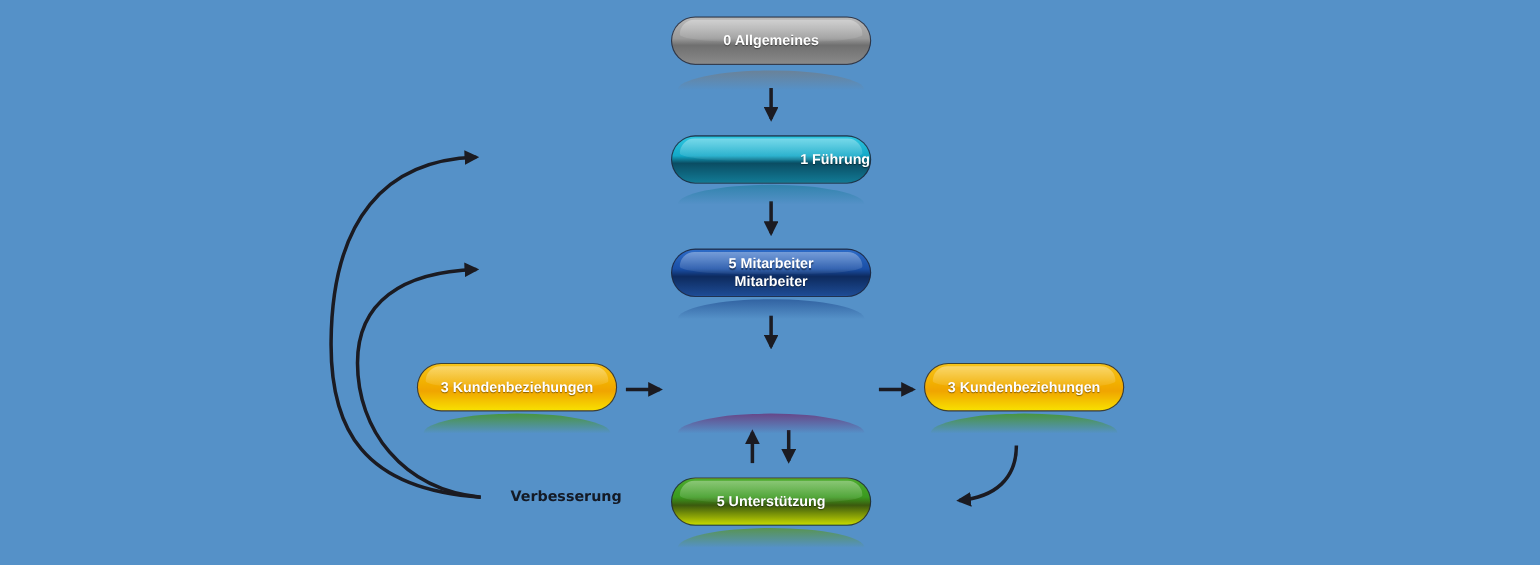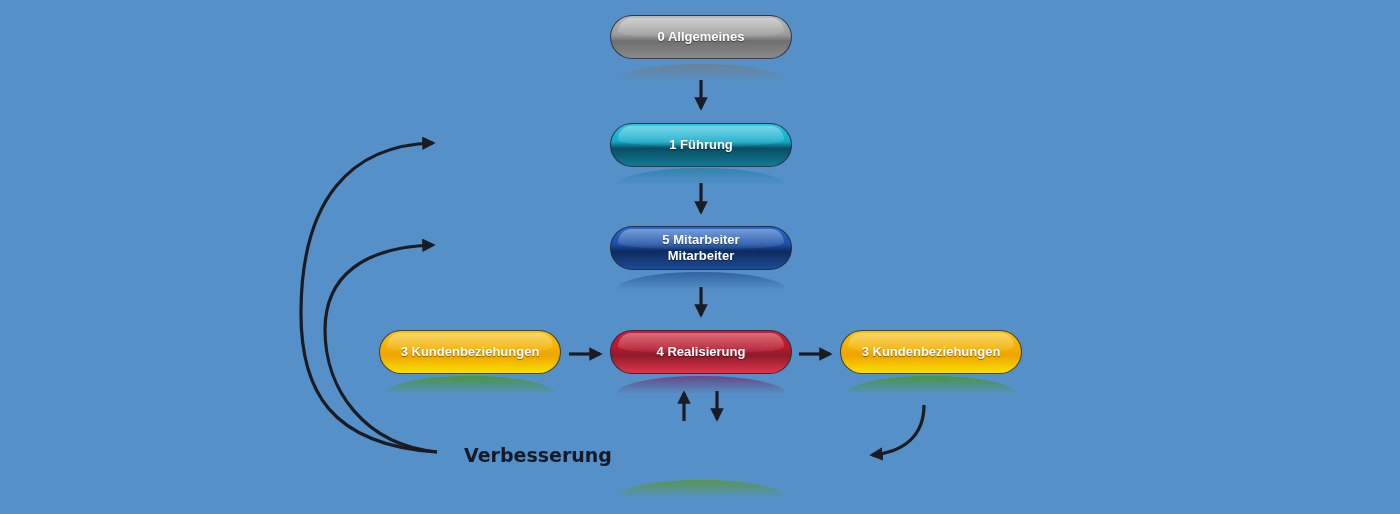--- a/index.html
+++ b/index.html
@@ -32,34 +32,34 @@
       background: linear-gradient(to bottom, rgba(255,255,255,0.35), rgba(255,255,255,0.05));
       pointer-events: none;
     }
     .node span { position: relative; z-index: 1; }
     .reflect {
       position: absolute; width: 170px; height: 18px;
       border-radius: 50% 50% 0 0 / 100% 100% 0 0;
       pointer-events: none;
     }
     .n-gray   { background: linear-gradient(to bottom, #b9b9b9 0%, #9a9a9a 45%, #6f6f6f 60%, #8a8a8a 100%); }
-    .n-cyan   { background: linear-gradient(to bottom, #2fc6e0 0%, #12a9c8 42%, #0a4d63 58%, #127a95 100%); }
+    .n-cyan   { background: linear-gradient(to bottom, #2fc6e0 0%, #12a9c8 42%, #0a4d63 58%, #127a95 100%); justify-content: flex-end; }
     .n-blue   { background: linear-gradient(to bottom, #2d6bc7 0%, #1a4fa6 42%, #0d2a5e 58%, #1e4c95 100%); }
     .n-red    { background: linear-gradient(to bottom, #c81f33 0%, #b5182b 42%, #8e1a2a 58%, #e0354a 100%); }
     .n-green  { background: linear-gradient(to bottom, #4dab2e 0%, #3a9a1f 40%, #3b5a0e 58%, #c6d800 100%); }
     .n-yellow { background: linear-gradient(to bottom, #f7c21a 0%, #f2b000 40%, #f0a400 58%, #f8e000 100%); }
     .r-gray   { background: linear-gradient(to bottom, rgba(120,120,120,0.6), rgba(85,145,200,0)); }
     .r-cyan   { background: linear-gradient(to bottom, rgba(20,120,150,0.55), rgba(85,145,200,0)); }
     .r-blue   { background: linear-gradient(to bottom, rgba(20,60,130,0.55), rgba(85,145,200,0)); }
     .r-red    { background: linear-gradient(to bottom, rgba(110,40,110,0.7), rgba(85,145,200,0)); }
     .r-green  { background: linear-gradient(to bottom, rgba(90,150,30,0.7), rgba(85,145,200,0)); }
     .r-yellow { background: linear-gradient(to bottom, rgba(70,150,30,0.8), rgba(85,145,200,0)); }
     .label-verb {
       position: absolute; left: 464px; top: 444px;
-      color: #141a26; font-weight: bold; font-size: 19px;
+      color: #141a26; font-weight: bold; font-size: 13px;
       font-family: "DejaVu Sans", sans-serif;
     }
     svg#arrows { position: absolute; left: 0; top: 0; }
   </style>
 </head>
 <body>
 
 <div id="stage">
 
   <svg id="arrows" width="1400" height="514">
@@ -102,23 +102,23 @@
     <span>
       <span>5 Mitarbeiter</span><br>
       <span>Mitarbeiter</span>
     </span>
   </div>
 
   <div class="node n-yellow" style="left:379px; top:330px;">
     <span>3 Kundenbeziehungen</span>
   </div>
 
-  <div class="node n-red" style="left:610px; top:330px;">
-    <span>4 Realisierung</span>
-  </div>
 
   <div class="node n-yellow" style="left:840px; top:330px;">
     <span>3 Kundenbeziehungen</span>
   </div>
 
+  <div class="node n-green" style="left:610px; top:434px;">
+    <span>5 Unterstützung</span>
+  </div>
 
   <div class="label-verb">Verbesserung</div>
 </div>
 
 </body></html>

